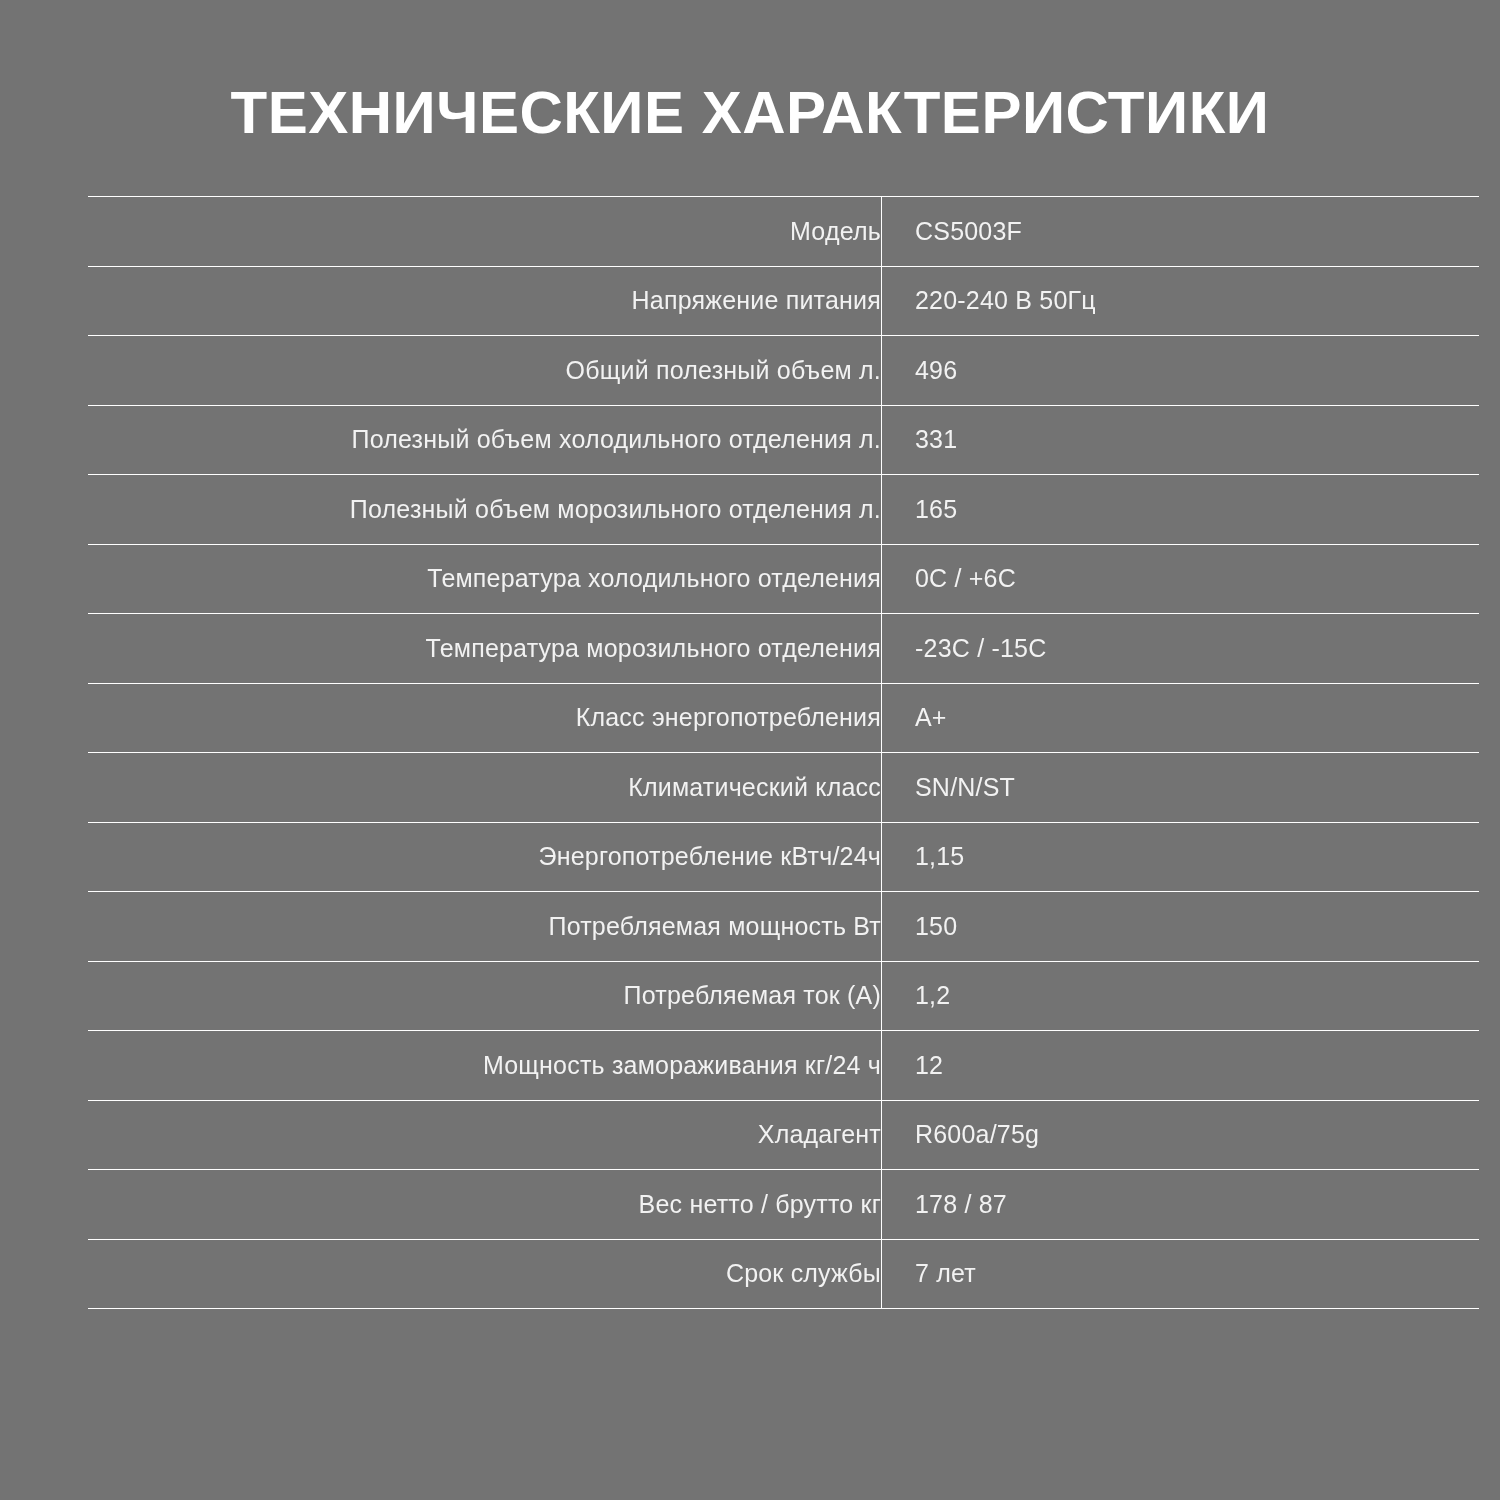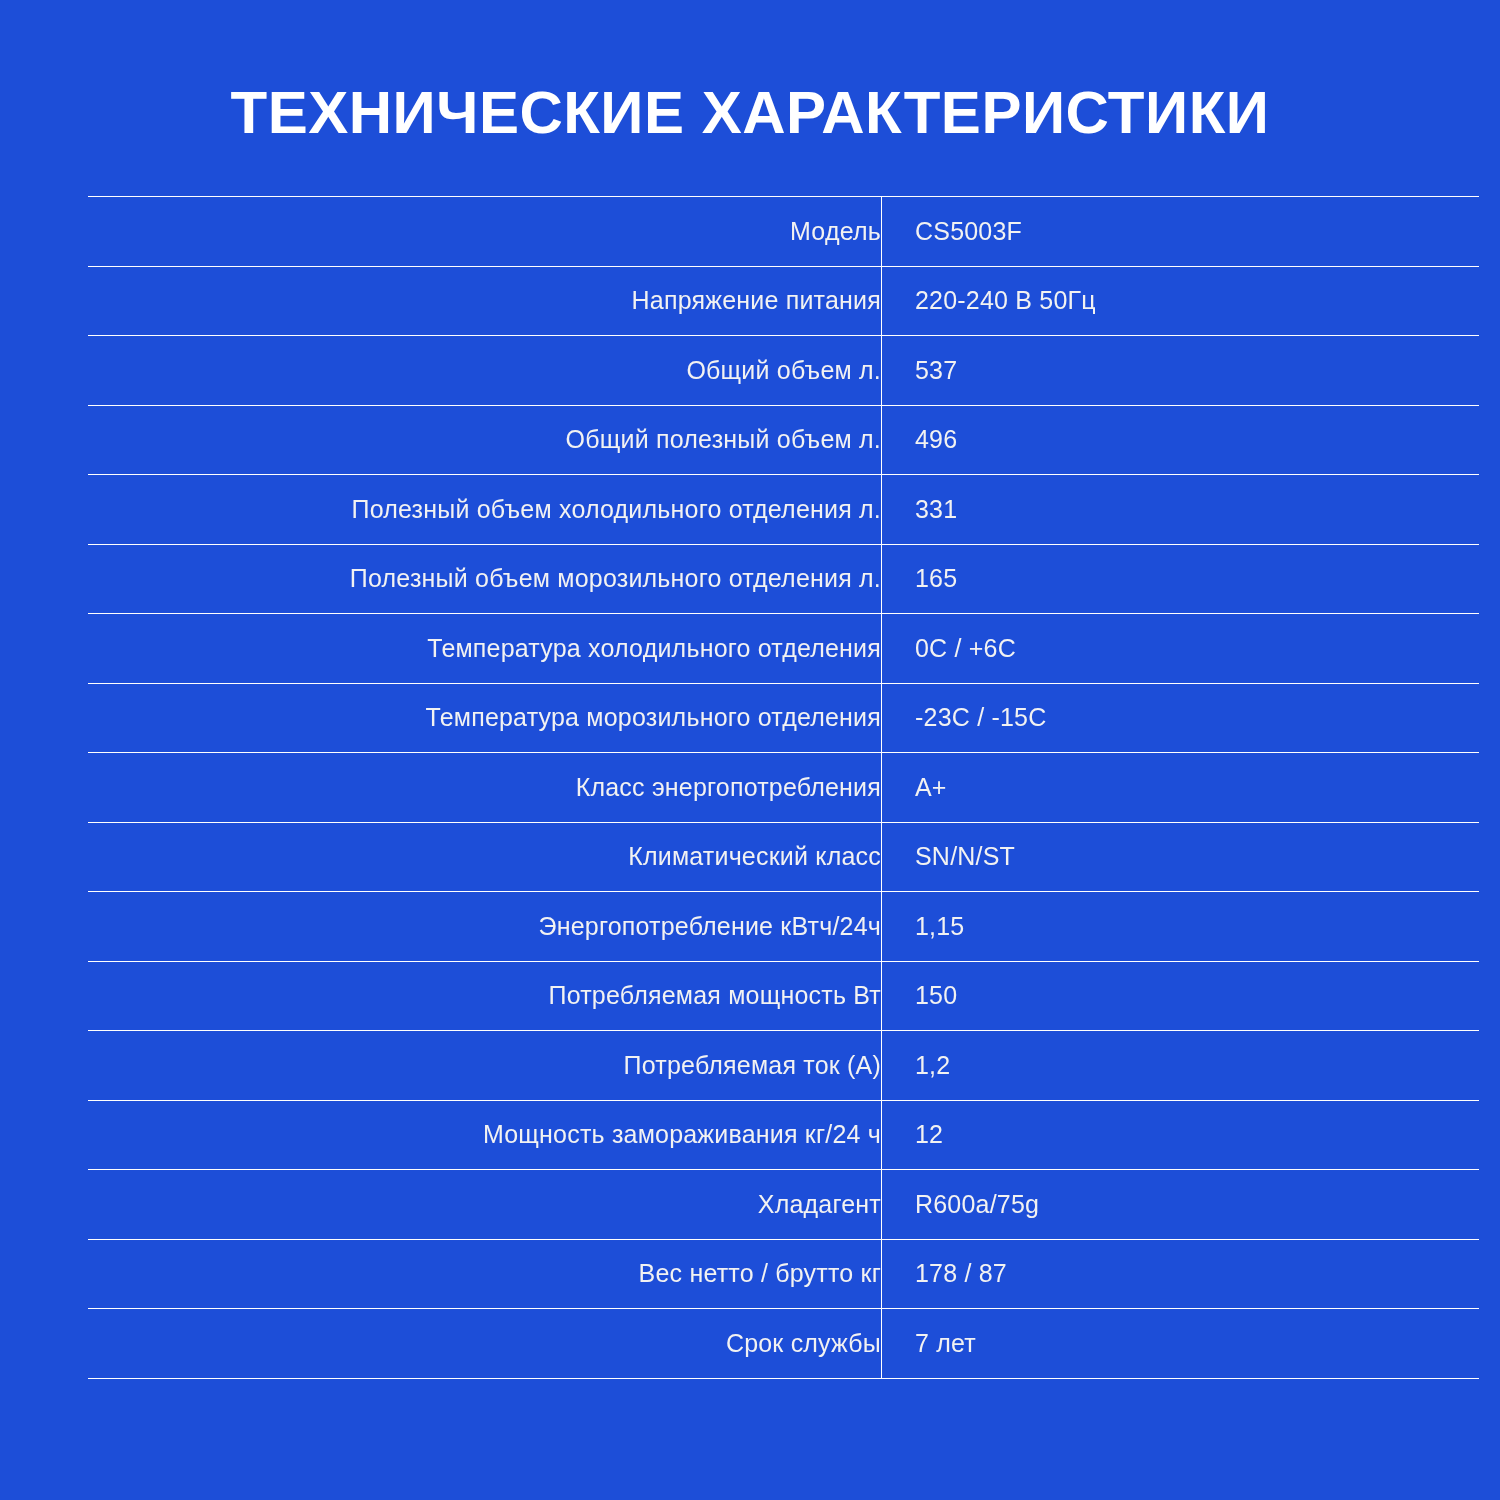--- a/index.html
+++ b/index.html
@@ -12,21 +12,21 @@
     height: 1500px;
     overflow: hidden;
     font-family: "Liberation Sans", sans-serif;
     color: #ffffff;
     -webkit-font-smoothing: antialiased;
   }
   .page {
     position: relative;
     width: 1500px;
     height: 1500px;
-    background: #1d4ed8;
+    background: #737373;
     box-sizing: border-box;
   }
   .title {
     position: absolute;
     left: 0;
     right: 0;
     top: 78px;
     text-align: center;
     font-size: 60px;
     font-weight: 700;
@@ -80,24 +80,20 @@
     <tbody>
         <tr>
           <td class="param">Модель</td>
           <td class="value">CS5003F</td>
         </tr>
         <tr>
           <td class="param">Напряжение питания</td>
           <td class="value">220-240 В 50Гц</td>
         </tr>
         <tr>
-          <td class="param">Общий объем л.</td>
-          <td class="value">537</td>
-        </tr>
-        <tr>
           <td class="param">Общий полезный объем л.</td>
           <td class="value">496</td>
         </tr>
         <tr>
           <td class="param">Полезный объем холодильного отделения л.</td>
           <td class="value">331</td>
         </tr>
         <tr>
           <td class="param">Полезный объем морозильного отделения л.</td>
           <td class="value">165</td>

